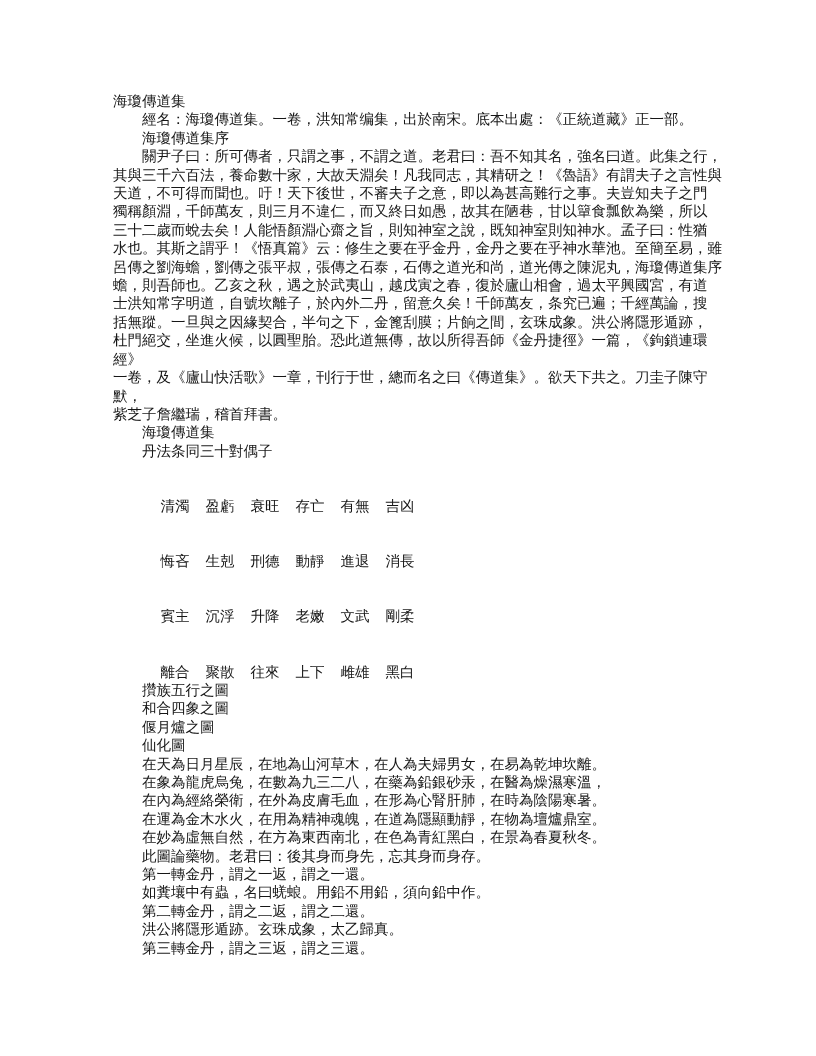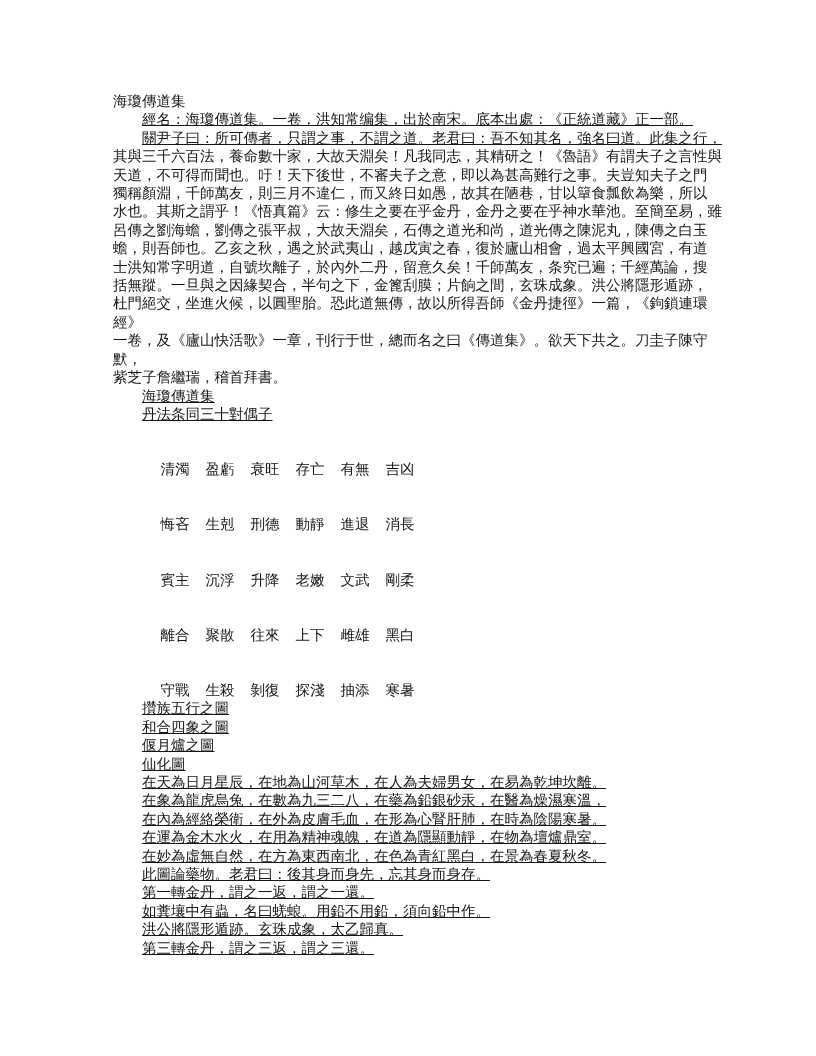--- a/index.html
+++ b/index.html
@@ -8,43 +8,45 @@
     box-sizing:border-box;
     width:816px;height:924px;
     padding:92px 88px 0 113px;
     font-family:"DejaVu Serif","Liberation Serif",serif;
     font-size:14.5px;
     line-height:18.4px;
     color:#161616;
     background:#ffffff;
   }
   .line{min-height:18.4px;white-space:pre-wrap;}
-  .indent{padding-left:29px;text-decoration:underline;}
+  .indent{padding-left:29px;}
   .pair-row{padding-left:29px;}
   .pair-cell{display:inline-block;margin-right:16px;}
 </style>
 </head>
 <body>
 
 <div class="page">
 
   <div class="line">海瓊傳道集</div>
 
   <div class="line indent">經名：海瓊傳道集。一卷，洪知常编集，出於南宋。底本出處：《正統道藏》正一部。</div>
 
+  <div class="line indent">海瓊傳道集序</div>
 
   <div class="line indent">關尹子曰：所可傳者，只謂之事，不謂之道。老君曰：吾不知其名，強名曰道。此集之行，</div>
 
   <div>
 
   <div class="line">其與三千六百法，養命數十家，大故天淵矣！凡我同志，其精研之！《魯語》有謂夫子之言性與</div>
       <div class="line">天道，不可得而聞也。吁！天下後世，不審夫子之意，即以為甚高難行之事。夫豈知夫子之門</div>
       <div class="line">獨稱顏淵，千師萬友，則三月不違仁，而又終日如愚，故其在陋巷，甘以簞食瓢飲為樂，所以</div>
+      <div class="line">三十二歲而蛻去矣！人能悟顏淵心齋之旨，則知神室之說，既知神室則知神水。孟子曰：性猶</div>
       <div class="line">水也。其斯之謂乎！《悟真篇》云：修生之要在乎金丹，金丹之要在乎神水華池。至簡至易，雖</div>
-      <div class="line">呂傳之劉海蟾，劉傳之張平叔，大故天淵矣，石傳之道光和尚，道光傳之陳泥丸，陳傳之白玉</div>
+      <div class="line">呂傳之劉海蟾，劉傳之張平叔，張傳之石泰，石傳之道光和尚，道光傳之陳泥丸，海瓊傳道集序</div>
       <div class="line">蟾，則吾師也。乙亥之秋，遇之於武夷山，越戊寅之春，復於廬山相會，過太平興國宮，有道</div>
       <div class="line">士洪知常字明道，自號坎離子，於內外二丹，留意久矣！千師萬友，条究已遍；千經萬論，搜</div>
       <div class="line">括無蹤。一旦與之因緣契合，半句之下，金篦刮膜；片餉之間，玄珠成象。洪公將隱形遁跡，</div>
       <div class="line">杜門絕交，坐進火候，以圓聖胎。恐此道無傳，故以所得吾師《金丹捷徑》一篇，《鉤鎖連環經》</div>
       <div class="line">一卷，及《廬山快活歌》一章，刊行于世，總而名之曰《傳道集》。欲天下共之。刀圭子陳守默，</div>
       <div class="line">紫芝子詹繼瑞，稽首拜書。</div>
     </div>
 
   <div class="line indent">海瓊傳道集</div>
 
@@ -57,23 +59,20 @@
     <span class="pair-cell">清濁</span><span class="pair-cell">盈虧</span><span class="pair-cell">衰旺</span><span class="pair-cell">存亡</span><span class="pair-cell">有無</span><span class="pair-cell">吉凶</span></div>
       <div class="line pair-row">
       
     <span class="pair-cell">悔吝</span><span class="pair-cell">生剋</span><span class="pair-cell">刑德</span><span class="pair-cell">動靜</span><span class="pair-cell">進退</span><span class="pair-cell">消長</span></div>
       <div class="line pair-row">
       
     <span class="pair-cell">賓主</span><span class="pair-cell">沉浮</span><span class="pair-cell">升降</span><span class="pair-cell">老嫩</span><span class="pair-cell">文武</span><span class="pair-cell">剛柔</span></div>
       <div class="line pair-row">
       
     <span class="pair-cell">離合</span><span class="pair-cell">聚散</span><span class="pair-cell">往來</span><span class="pair-cell">上下</span><span class="pair-cell">雌雄</span><span class="pair-cell">黑白</span></div>
-      <div class="line pair-row">
-      
-    <span class="pair-cell">守戰</span><span class="pair-cell">生殺</span><span class="pair-cell">剝復</span><span class="pair-cell">探淺</span><span class="pair-cell">抽添</span><span class="pair-cell">寒暑</span></div>
     </div>
 
 
   <div>
 
   <div class="line indent">攢族五行之圖</div>
       <div class="line indent">和合四象之圖</div>
       <div class="line indent">偃月爐之圖</div>
       <div class="line indent">仙化圖</div>
     </div>
@@ -86,17 +85,18 @@
       <div class="line indent">在運為金木水火，在用為精神魂魄，在道為隱顯動靜，在物為壇爐鼎室。</div>
       <div class="line indent">在妙為虛無自然，在方為東西南北，在色為青紅黑白，在景為春夏秋冬。</div>
     </div>
 
   <div class="line indent">此圖論藥物。老君曰：後其身而身先，忘其身而身存。</div>
 
   <div>
 
   <div class="line indent">第一轉金丹，謂之一返，謂之一還。</div>
       <div class="line indent">如糞壤中有蟲，名曰蜣蜋。用鉛不用鉛，須向鉛中作。</div>
+      <div class="line indent">第二轉金丹，謂之二返，謂之二還。</div>
       <div class="line indent">洪公將隱形遁跡。玄珠成象，太乙歸真。</div>
       <div class="line indent">第三轉金丹，謂之三返，謂之三還。</div>
     </div>
 
 </div>
 
 </body></html>

